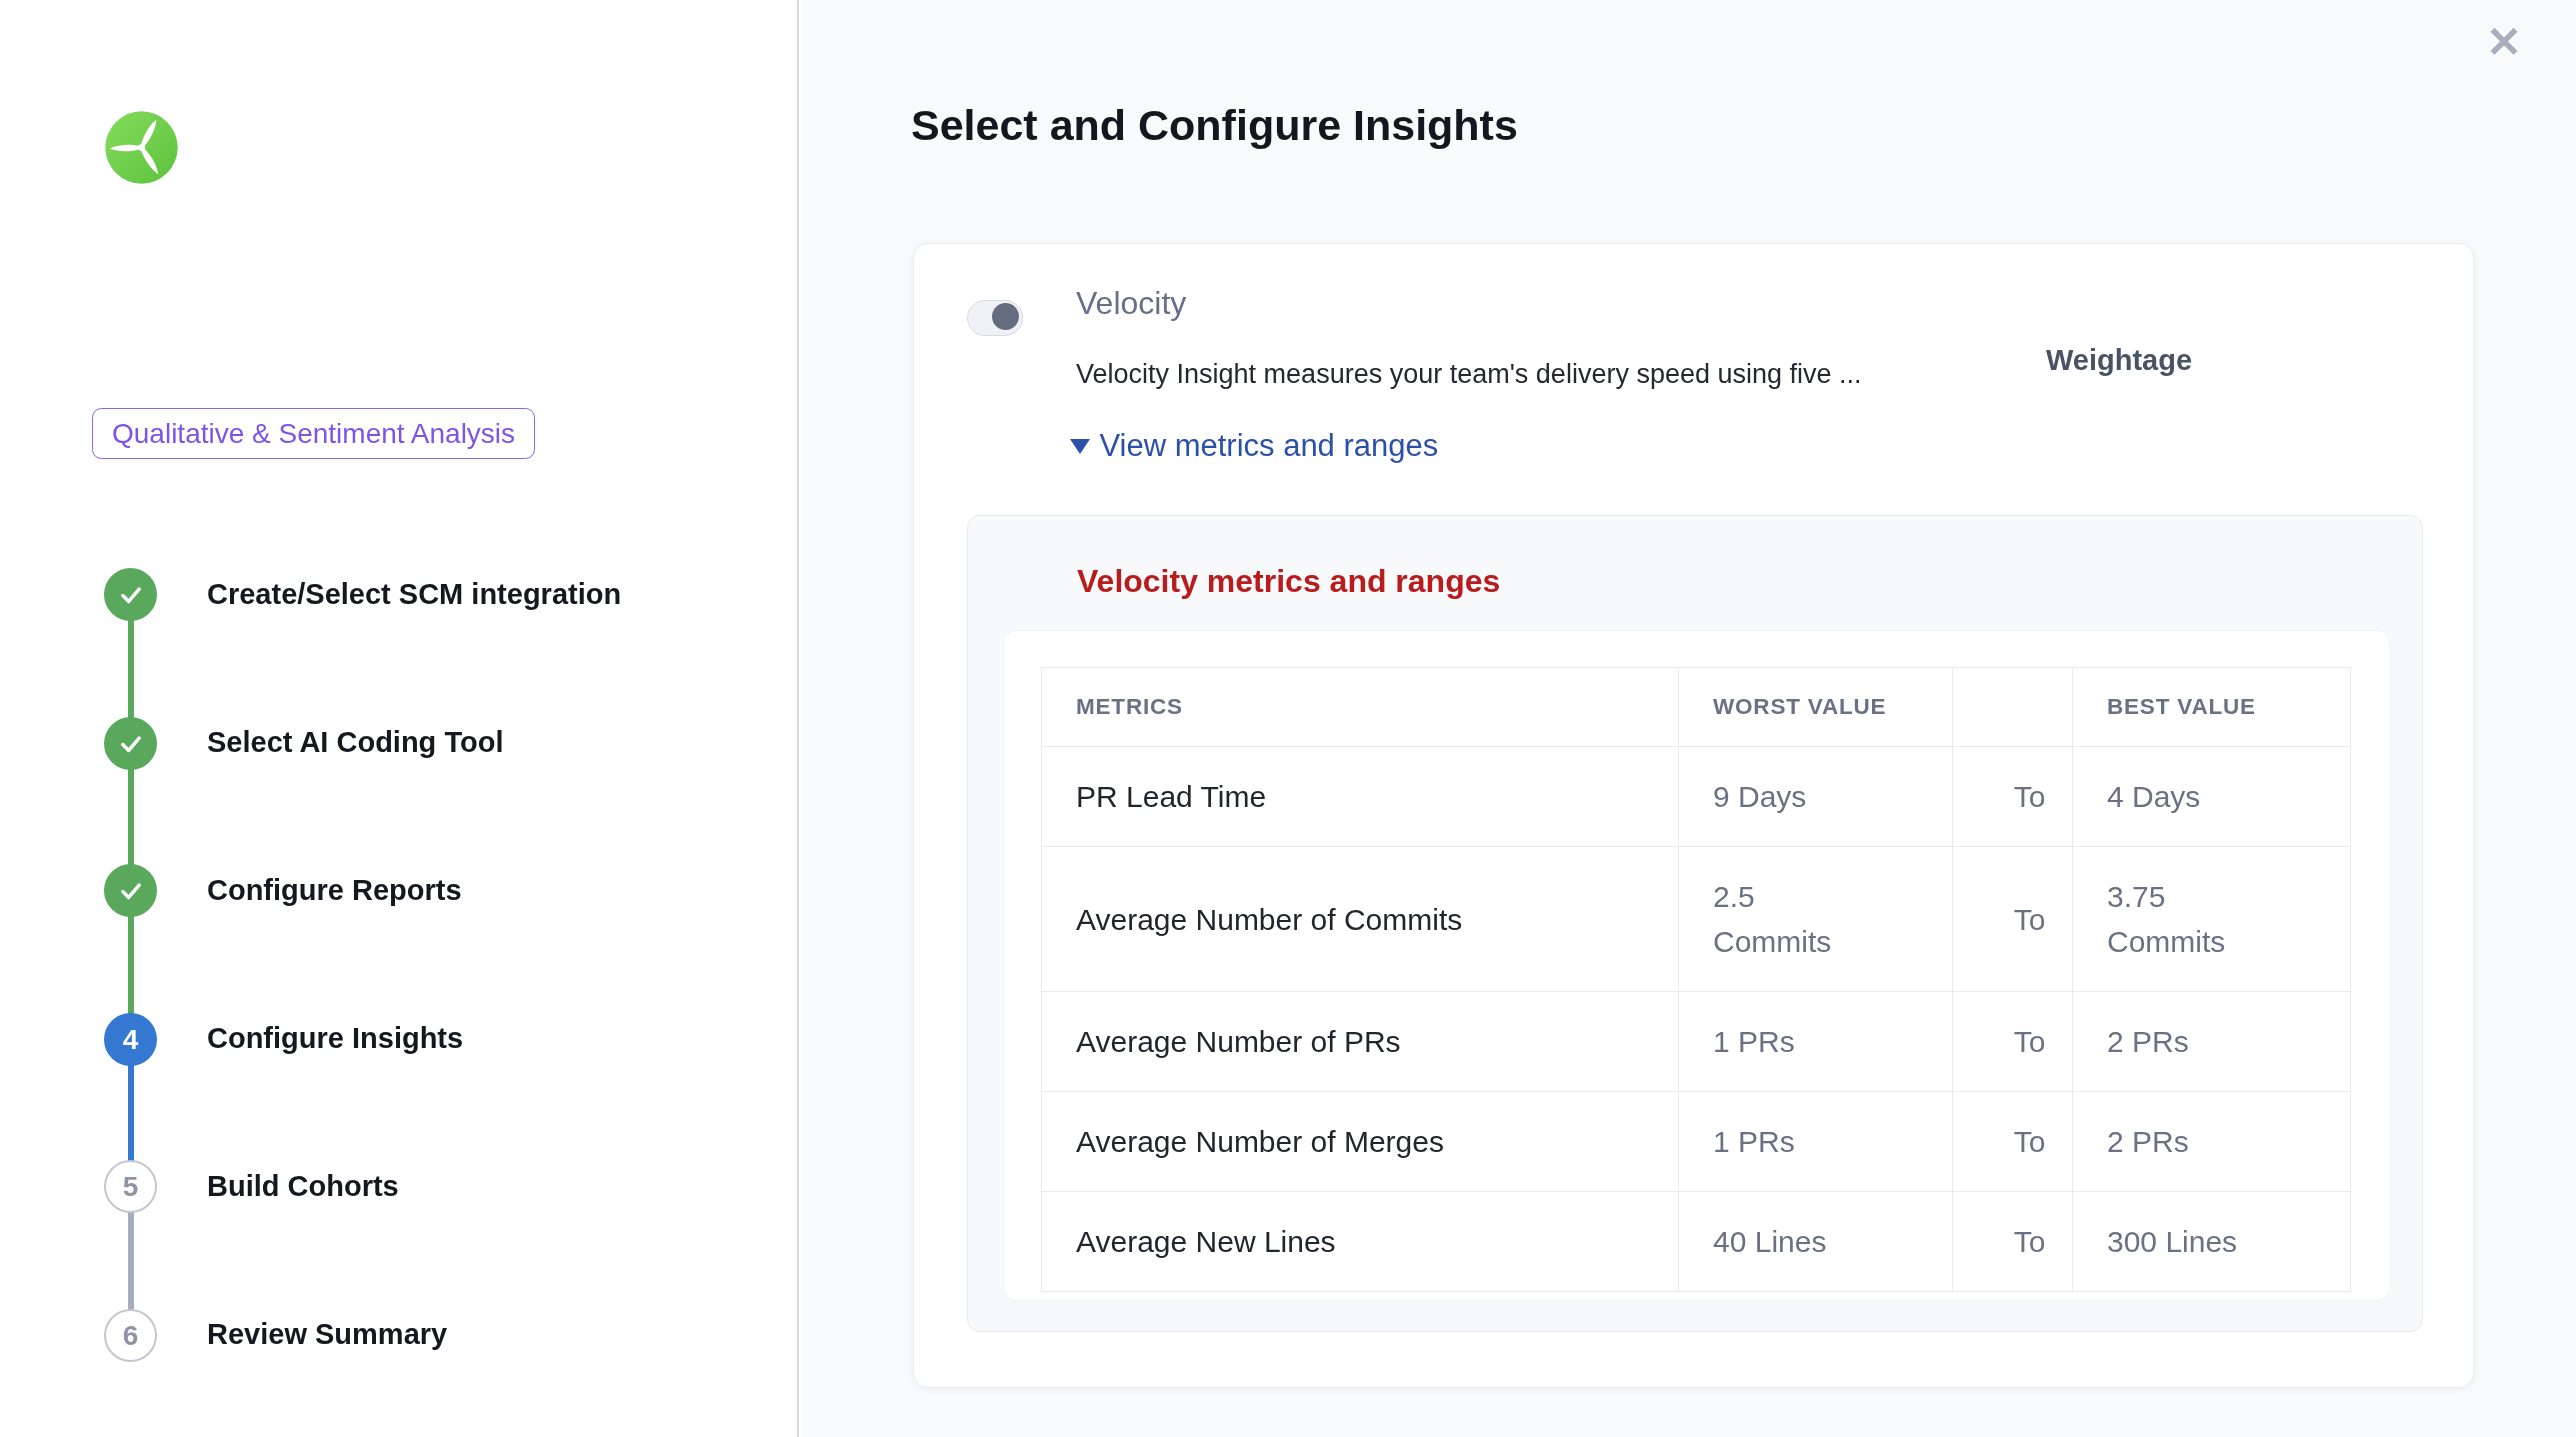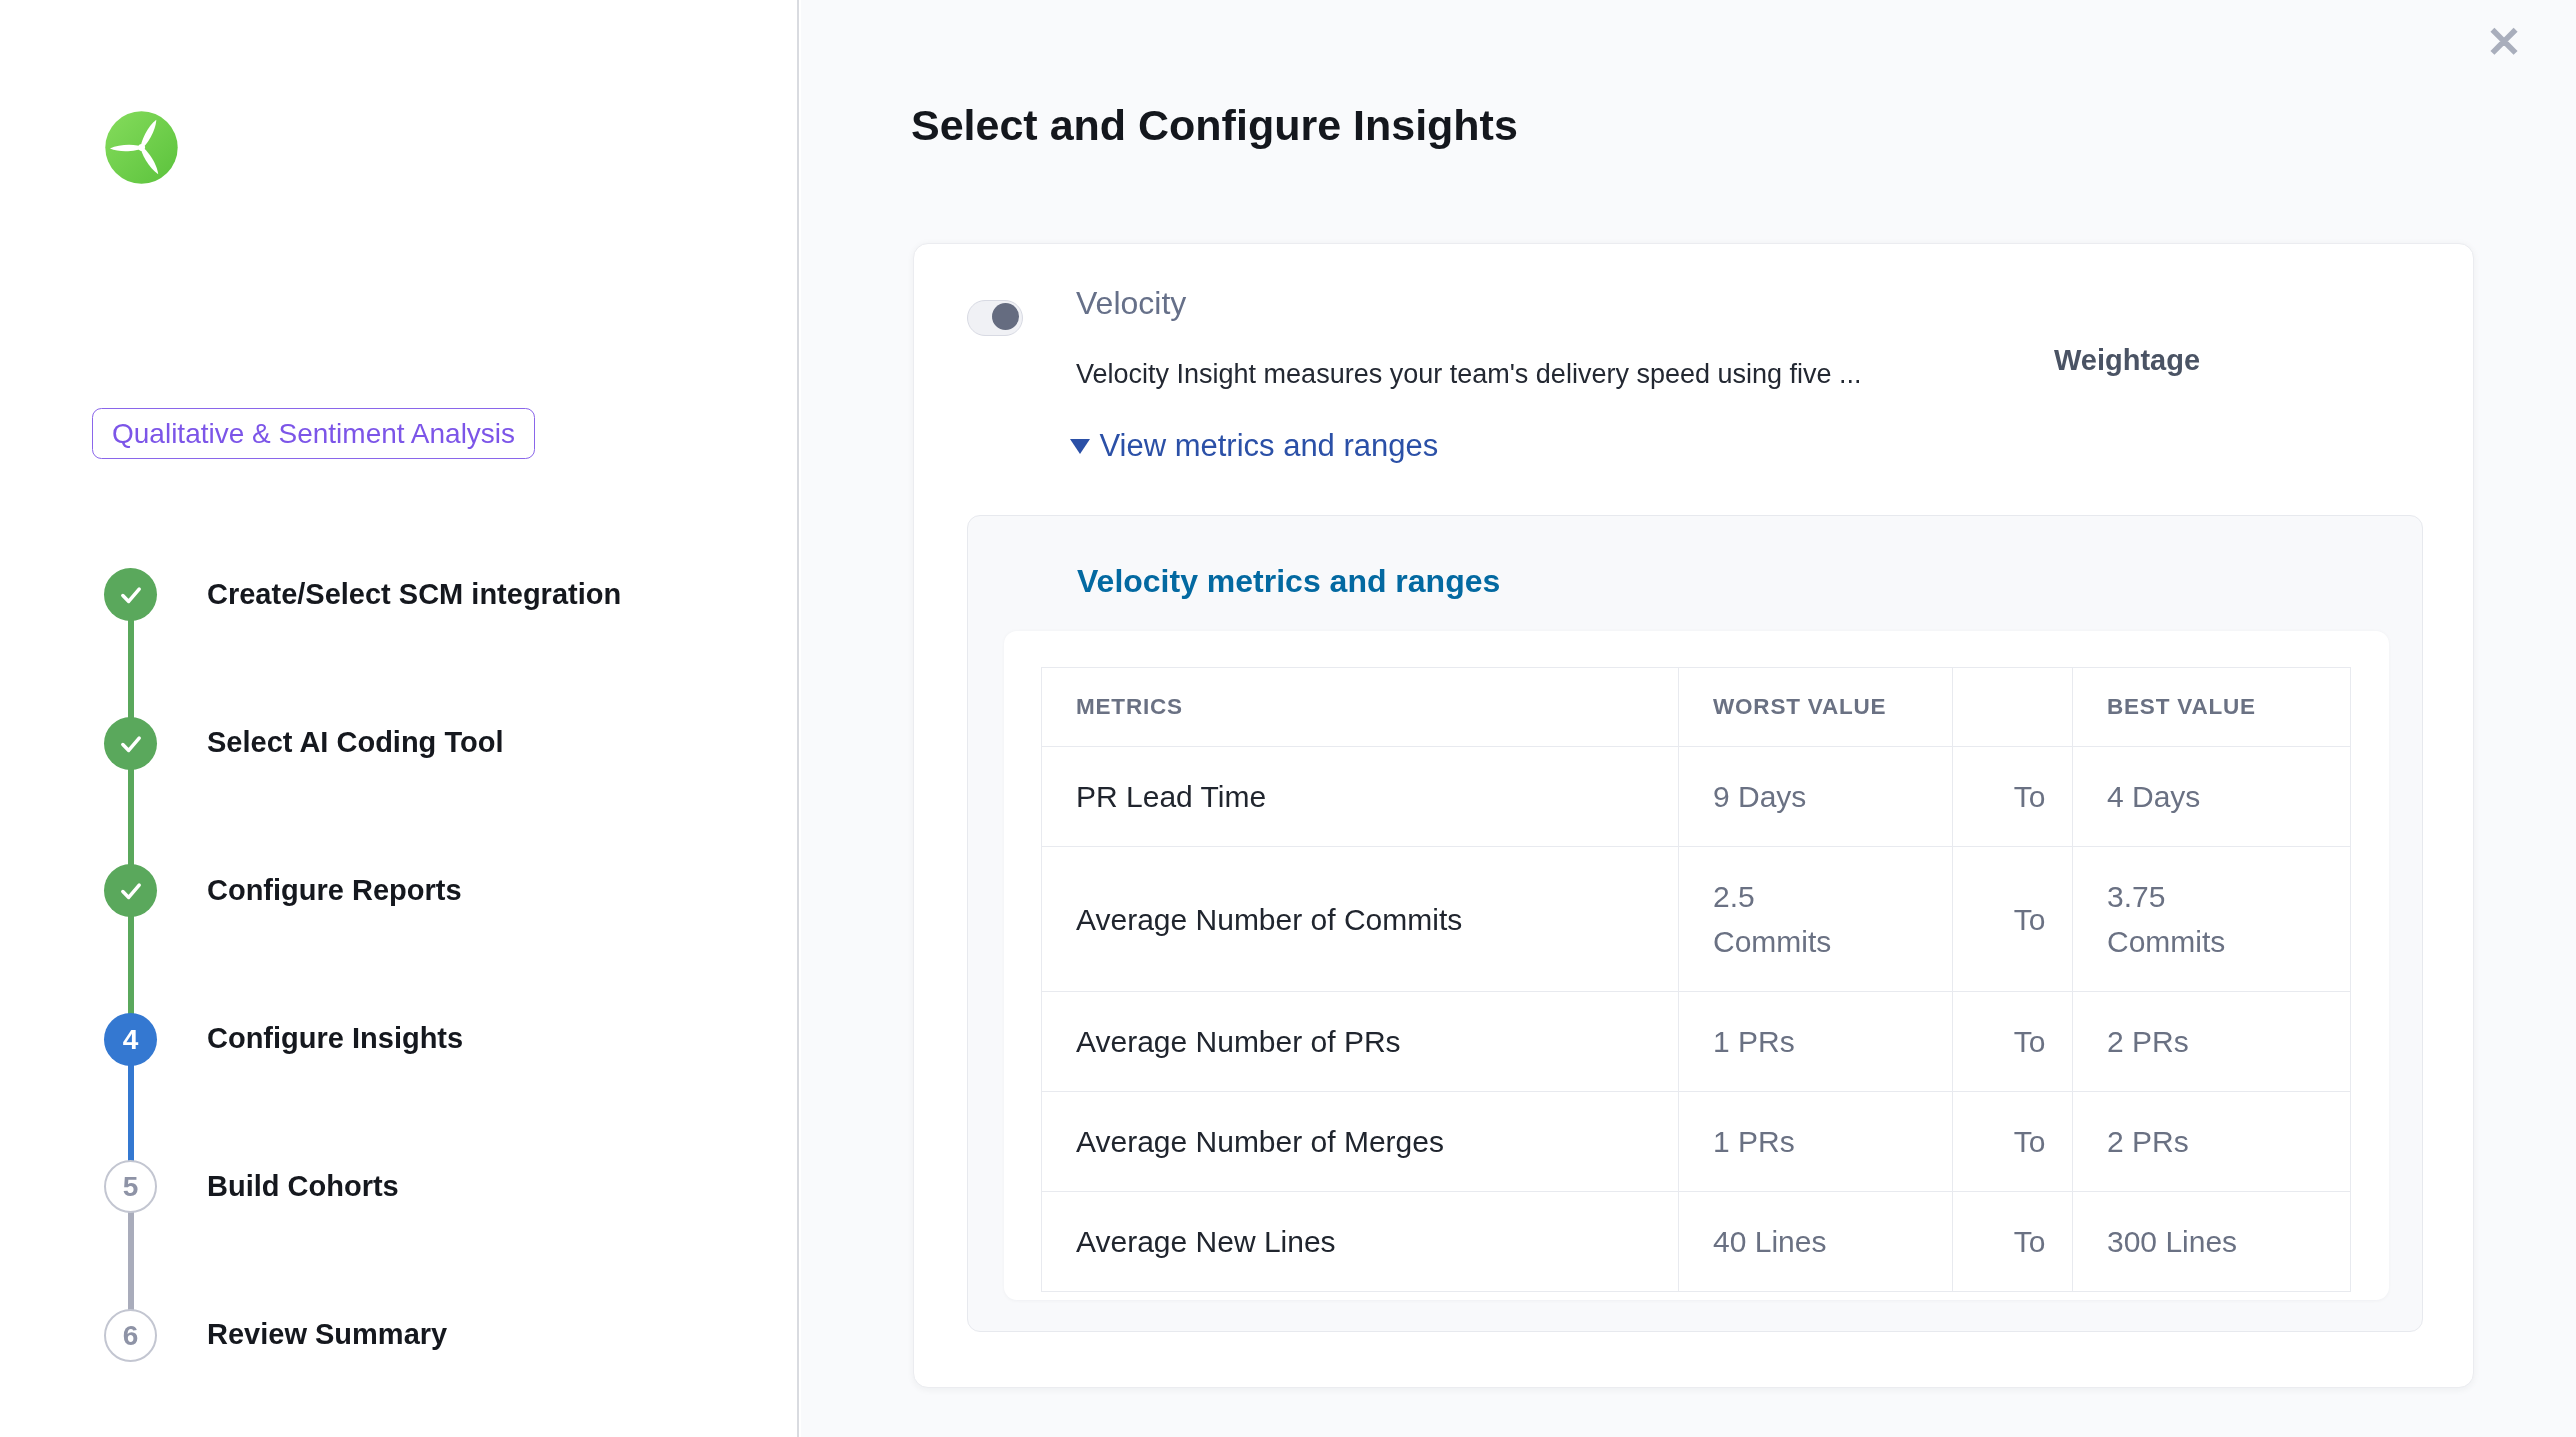--- a/index.html
+++ b/index.html
@@ -25,28 +25,28 @@
   
   .main{position:absolute;left:801px;top:0;width:1775px;height:1437px;background:#F9FAFC;}
   .close-btn{position:absolute;top:20.7px;right:54px;font-size:43px;line-height:43px;color:#A9AEBC;cursor:pointer;font-weight:600;}
   .main-title{position:absolute;left:110px;top:101px;font-size:43px;font-weight:800;color:#14171D;}
   .card{position:absolute;left:112px;top:243px;width:1561px;height:1145px;background:#ffffff;border:0.9px solid #EBECF0;border-radius:15px;box-shadow:0 1.9px 7.5px rgba(25,30,45,0.05);}
   
   .toggle{position:absolute;left:53px;top:56px;width:56px;height:36px;border-radius:939px;background:#F0F1F5;border:1.9px solid #D8DAE3;cursor:pointer;}
   .knob{position:absolute;top:1.9px;right:2.8px;width:27px;height:27px;border-radius:50%;background:#656C80;}
   .insight-name{position:absolute;left:162px;top:41px;font-size:32px;font-weight:500;color:#667089;}
   .insight-desc{position:absolute;left:162px;top:115px;width:958px;font-size:27px;color:#232832;}
-  .weight-label{position:absolute;left:1132px;top:100px;font-size:29px;font-weight:700;color:#4A5364;margin-left:8px;}
+  .weight-label{position:absolute;left:1132px;top:100px;font-size:29px;font-weight:700;color:#4A5364;}
   .weight-input{position:absolute;left:1311px;top:83px;width:200px;height:75px;border:1.9px solid #D9DBE4;border-radius:9.4px;background:#ffffff;font-family:"Liberation Sans",sans-serif;font-size:32px;color:#1A1E27;padding:0 0 0 24.4px;outline:none;}
   .metrics-link{position:absolute;left:156px;top:184px;display:flex;align-items:center;gap:9.4px;cursor:pointer;}
   .caret-down{width:0;height:0;border-left:10.3px solid transparent;border-right:10.3px solid transparent;border-top:15px solid #2B50A7;}
   .link-text{font-size:31px;font-weight:500;color:#2B50A7;}
   
   .inner-panel{position:absolute;left:53px;top:271px;width:1456px;height:817px;background:#F8F9FB;border:0.9px solid #E7E9EE;border-radius:13px;}
-  .inner-title{position:absolute;left:109px;top:47px;font-size:32px;font-weight:700;color:#0369a1;}
+  .inner-title{position:absolute;left:109px;top:47px;font-size:32px;font-weight:700;color:#b91c1c;}
   .table-card{position:absolute;left:36px;top:115px;width:1385px;height:669px;background:#ffffff;border-radius:13px;box-shadow:0 0.9px 3.8px rgba(25,30,45,0.04);}
   table.metrics{position:absolute;left:37px;top:36px;width:1310px;border-collapse:collapse;table-layout:fixed;}
   table.metrics th, table.metrics td{border:1.9px solid #E8EAEF;}
   table.metrics th{
     text-align:left;padding:26px 0 26px 34px;font-size:22.5px;font-weight:600;
     letter-spacing:0.8px;color:#6A7183;text-transform:uppercase;
   }
   table.metrics td{padding:27px 0 27px 34px;font-size:30px;line-height:1.5;}
   td.metric{color:#20252E;}
   td.value{color:#6A7183;}

